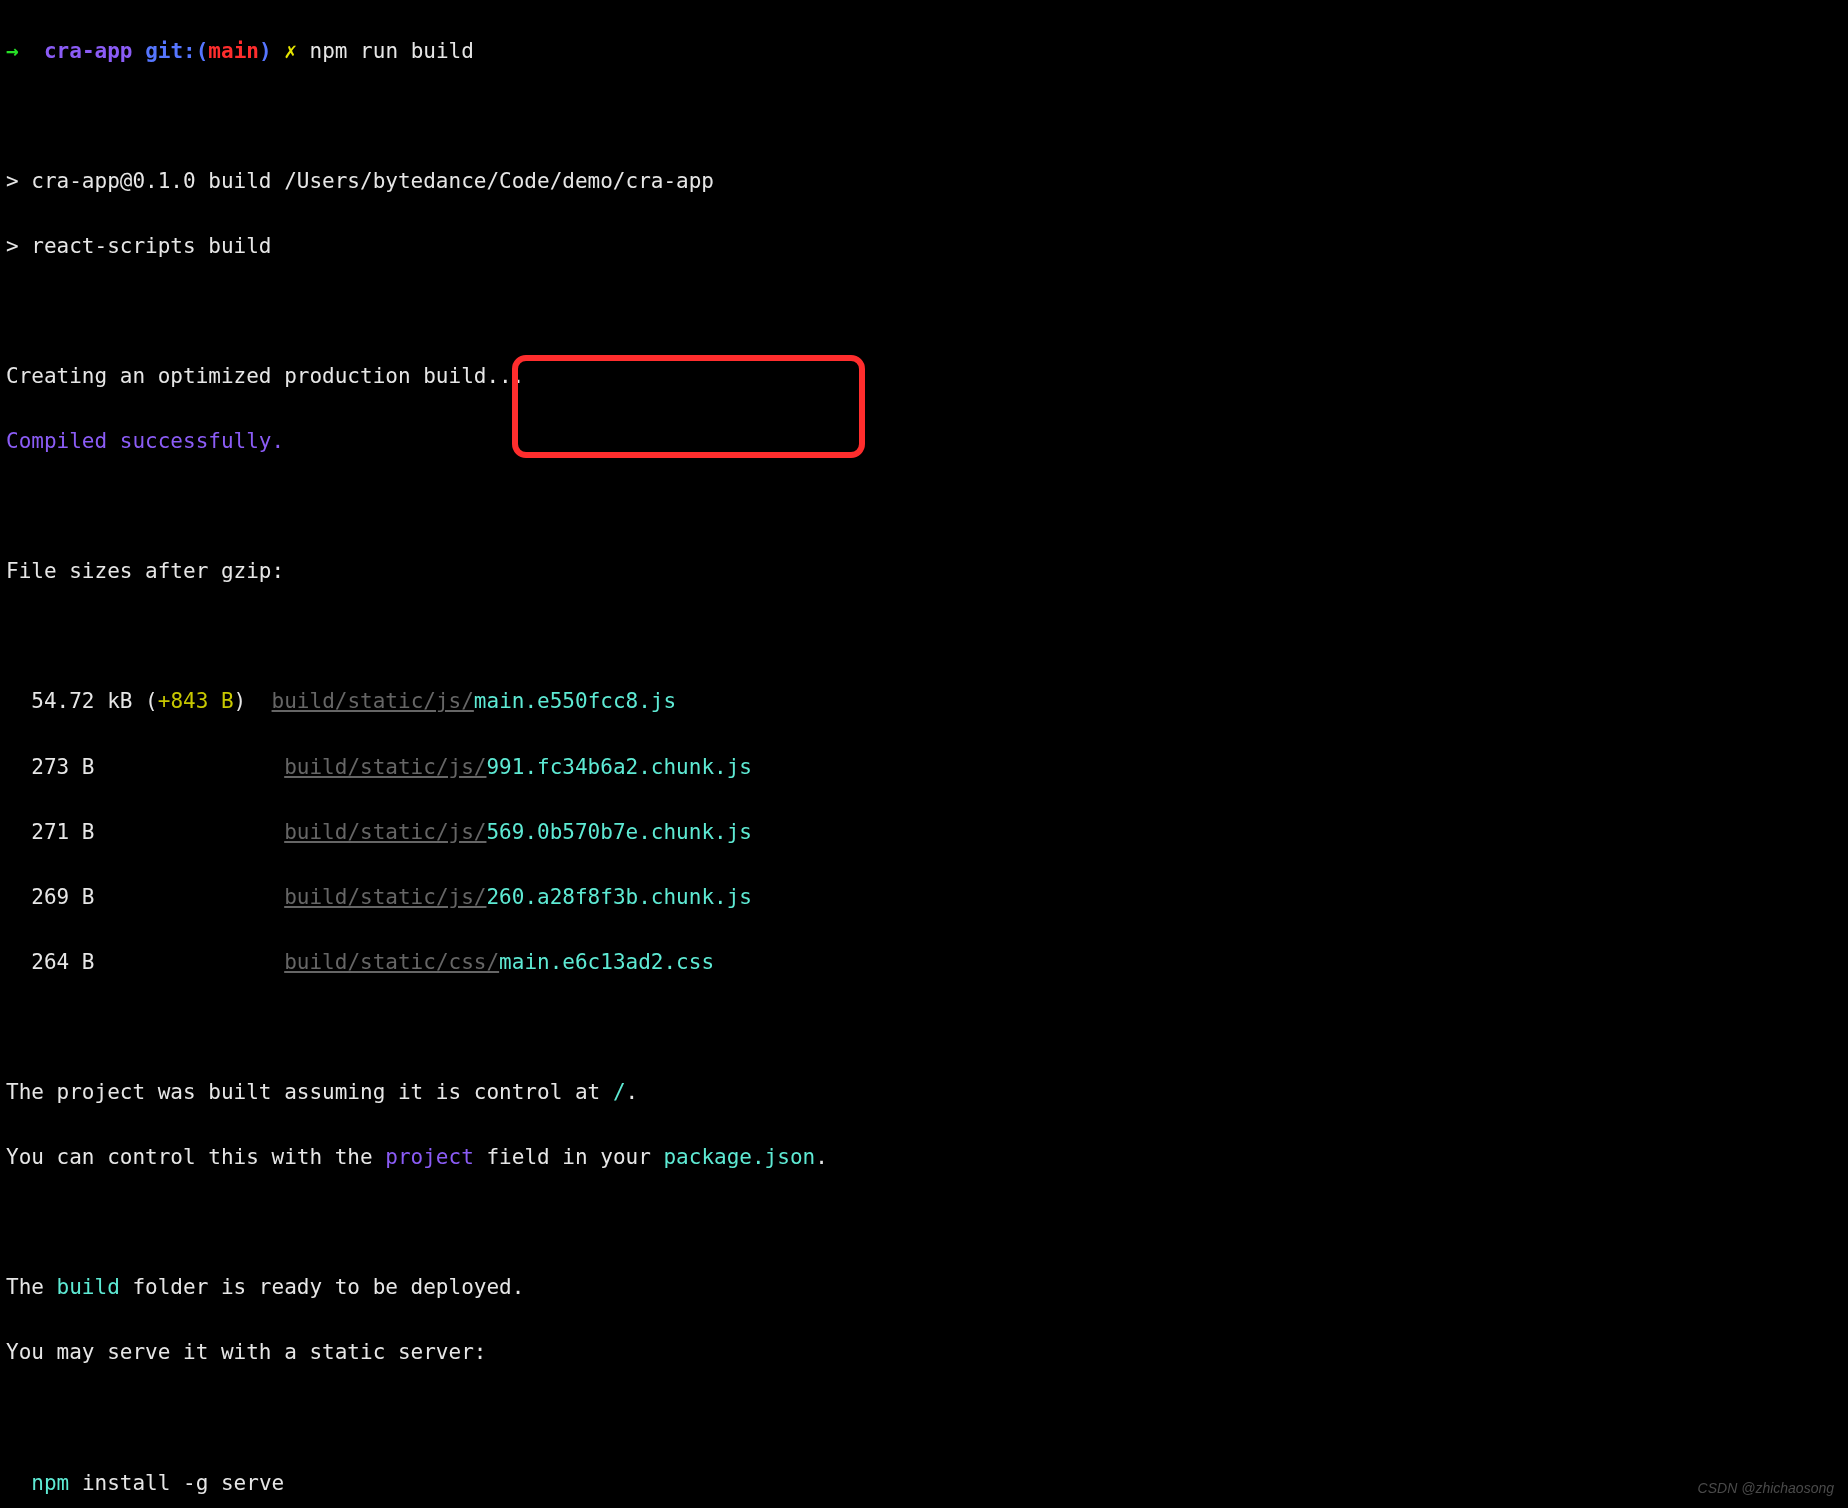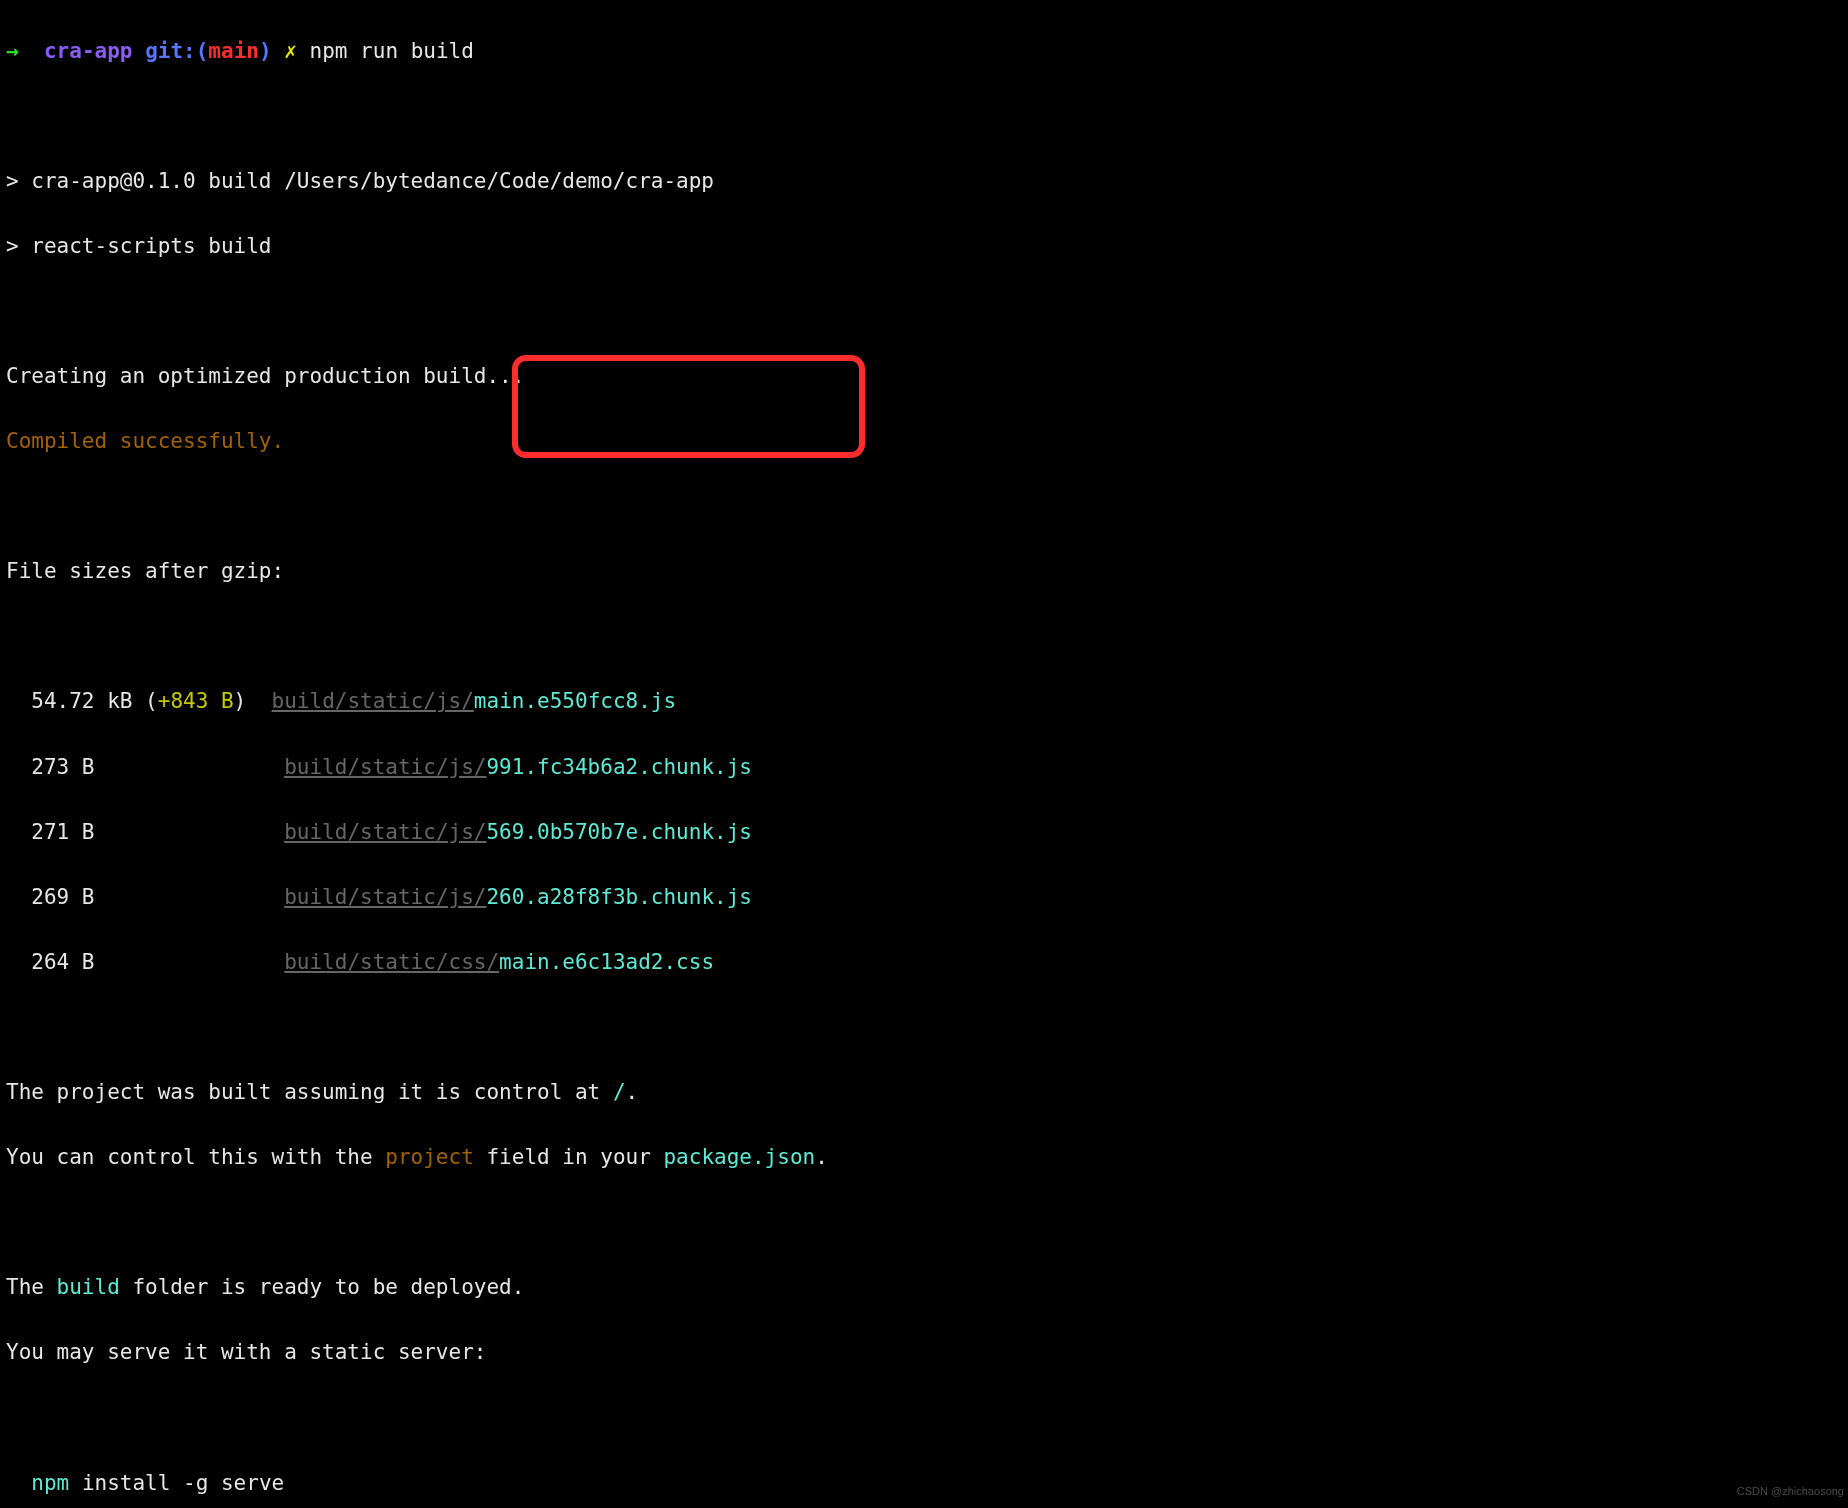--- a/index.html
+++ b/index.html
@@ -22,40 +22,41 @@
     .term {
       white-space: pre;
     }
     .arrow-green { color: #26e026; font-weight: bold; }
     .cyan-bold { color: #8b5cf6; font-weight: bold; }
     .blue-bold { color: #5676ff; font-weight: bold; }
     .red-bold { color: #ff2d2d; font-weight: bold; }
     .yellow-bold { color: #e5e500; font-weight: bold; }
     .white { color: #e6e6e6; }
     .gray { color: #666666; text-decoration: underline; }
-    .green { color: #a16207; }
+    .green { color: #8b5cf6; }
     .cyan { color: #5eead4; }
     .yellow { color: #c8c800; text-align: right; }
     .highlight-box {
       position: absolute;
       border: 6px solid #ff2d2d;
       border-radius: 14px;
       top: 355px;
       left: 512px;
       width: 353px;
       height: 103px;
       pointer-events: none;
     }
     .watermark {
       position: absolute;
-      right: 4px;
+      right: 14px;
       bottom: 8px;
       color: #4a4a4a;
-      font-size: 11px;
+      font-size: 14px;
       font-family: Arial, sans-serif;
+      font-style: italic;
     }
   </style>
 </head>
 <body>
 
 <div class="term">
 <div><span class="arrow-green">→</span>  <span class="cyan-bold">cra-app</span> <span class="blue-bold">git:(</span><span class="red-bold">main</span><span class="blue-bold">)</span> <span class="yellow-bold">✗</span> <span class="white">npm run build</span></div>
 <div> </div>
 <div class="white">&gt; cra-app@0.1.0 build /Users/bytedance/Code/demo/cra-app</div>
 <div class="white">&gt; react-scripts build</div>

